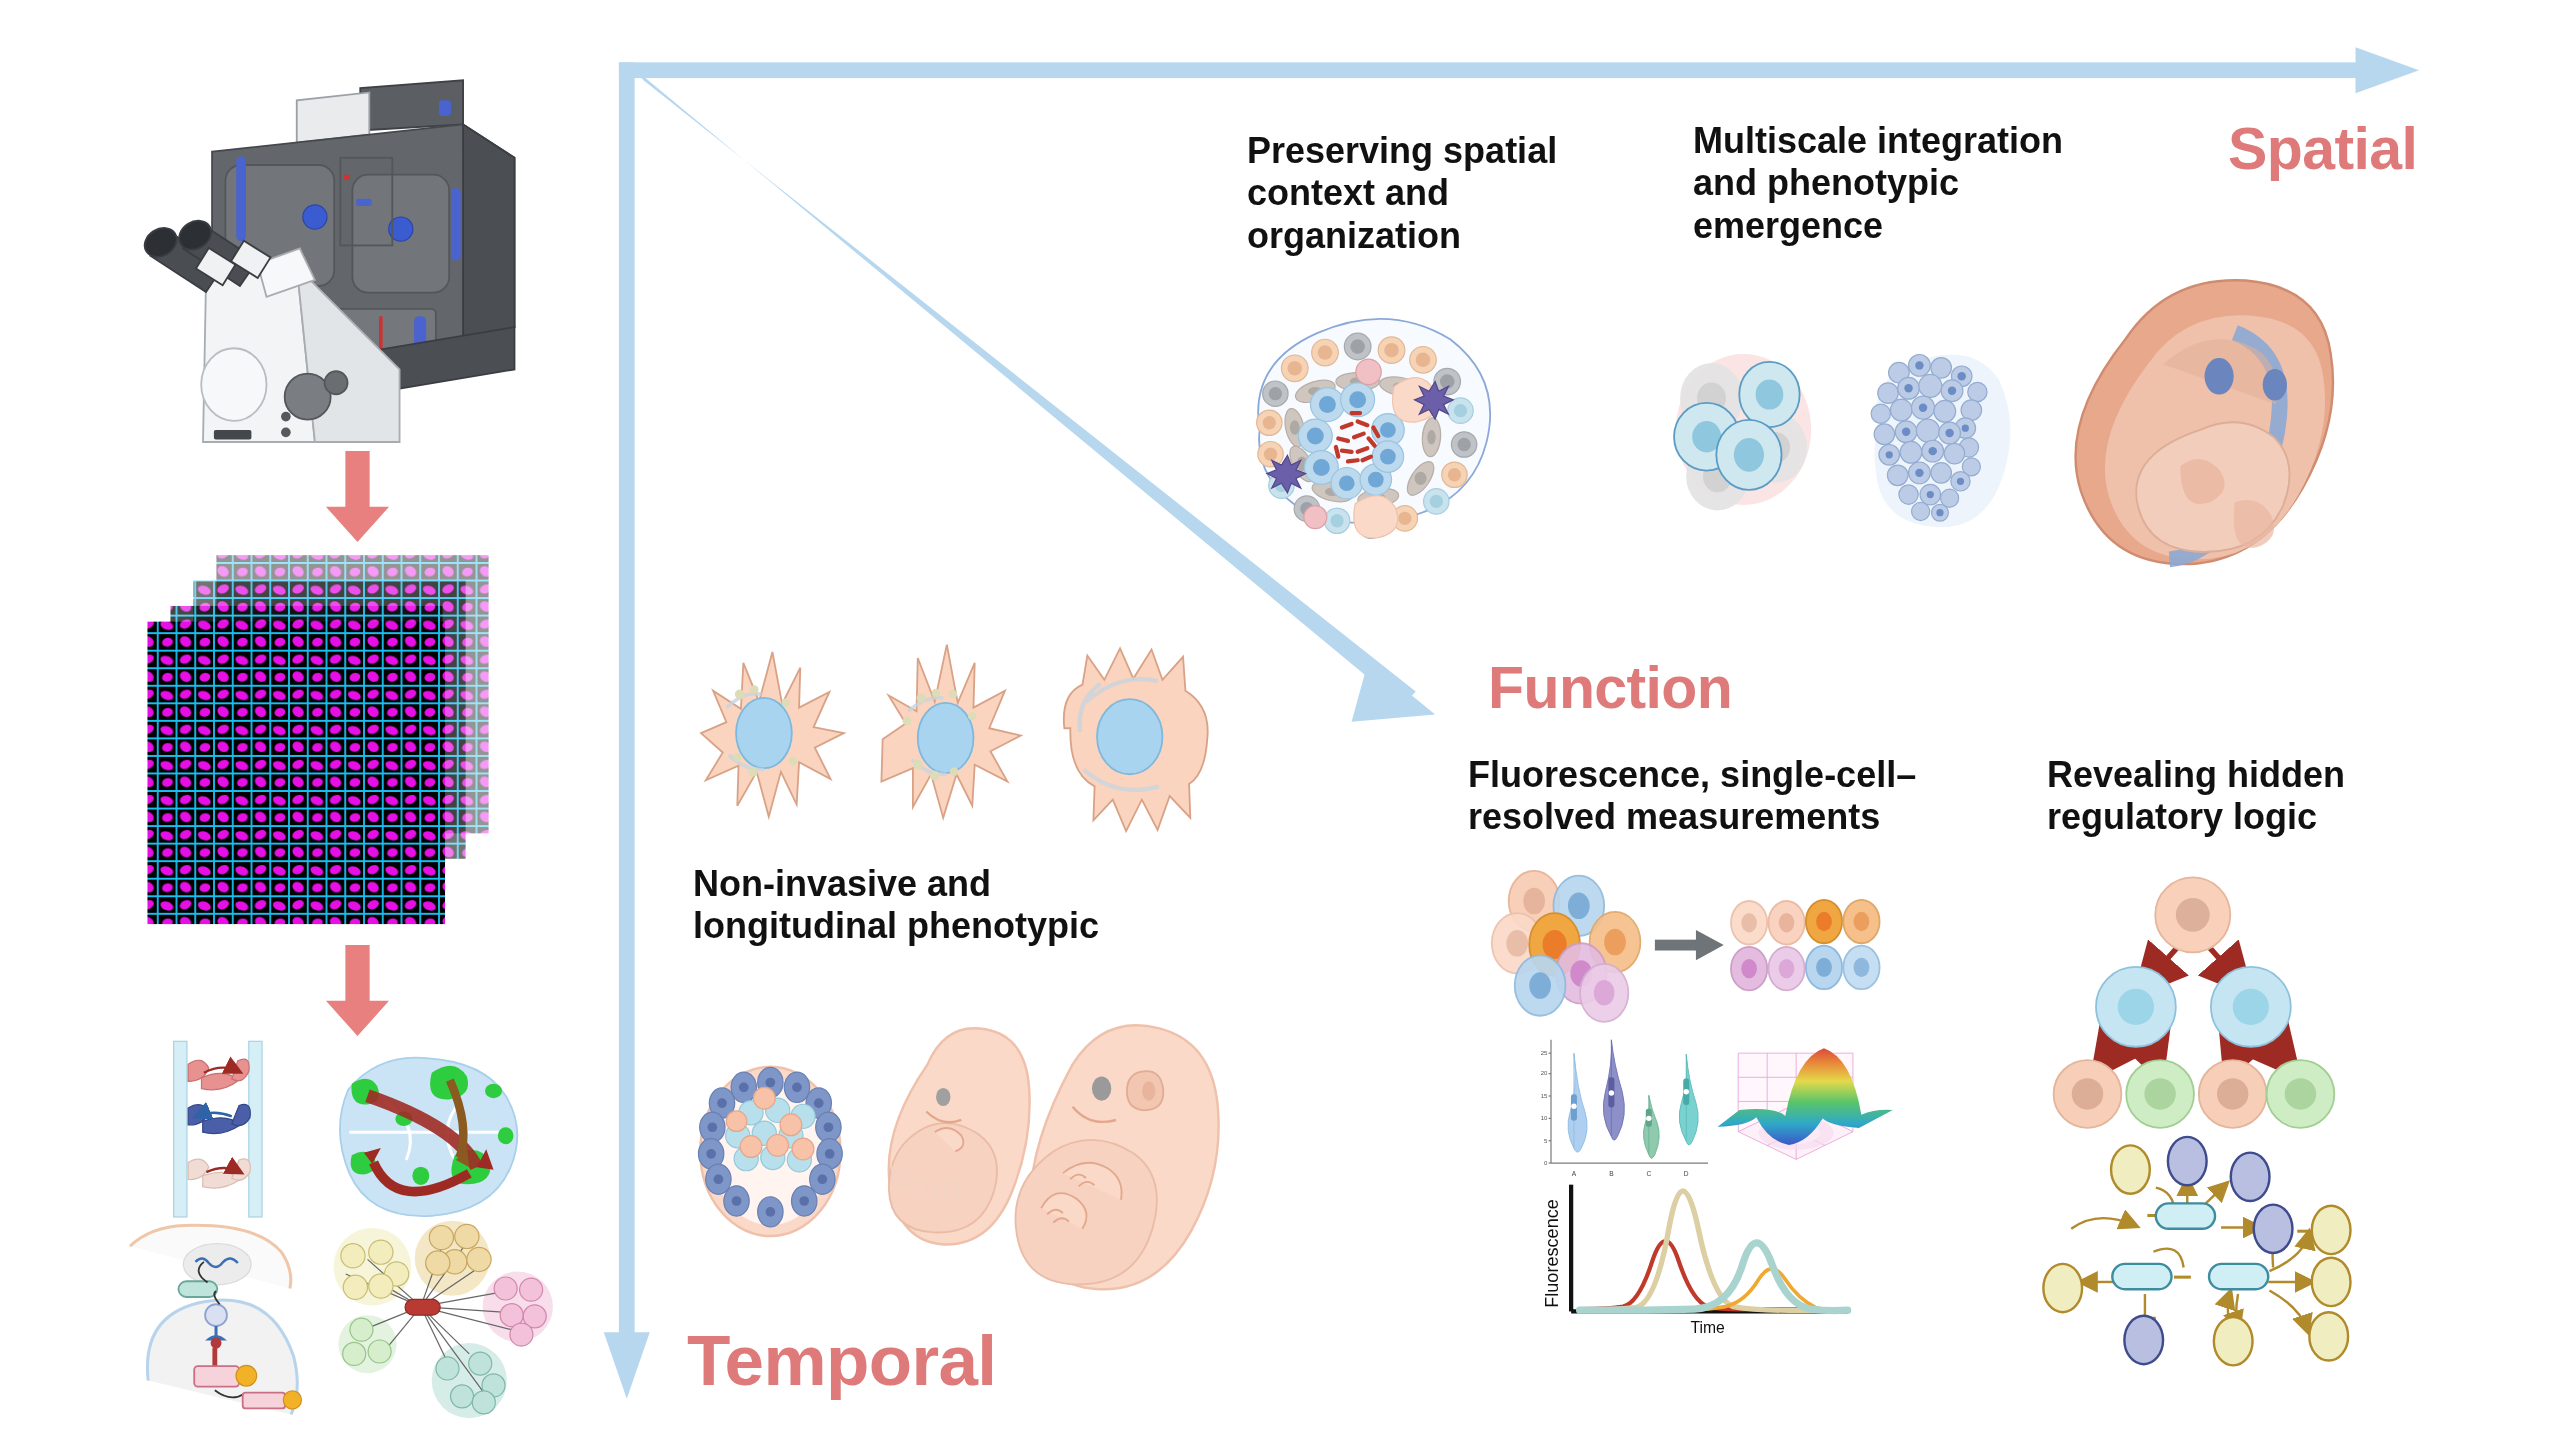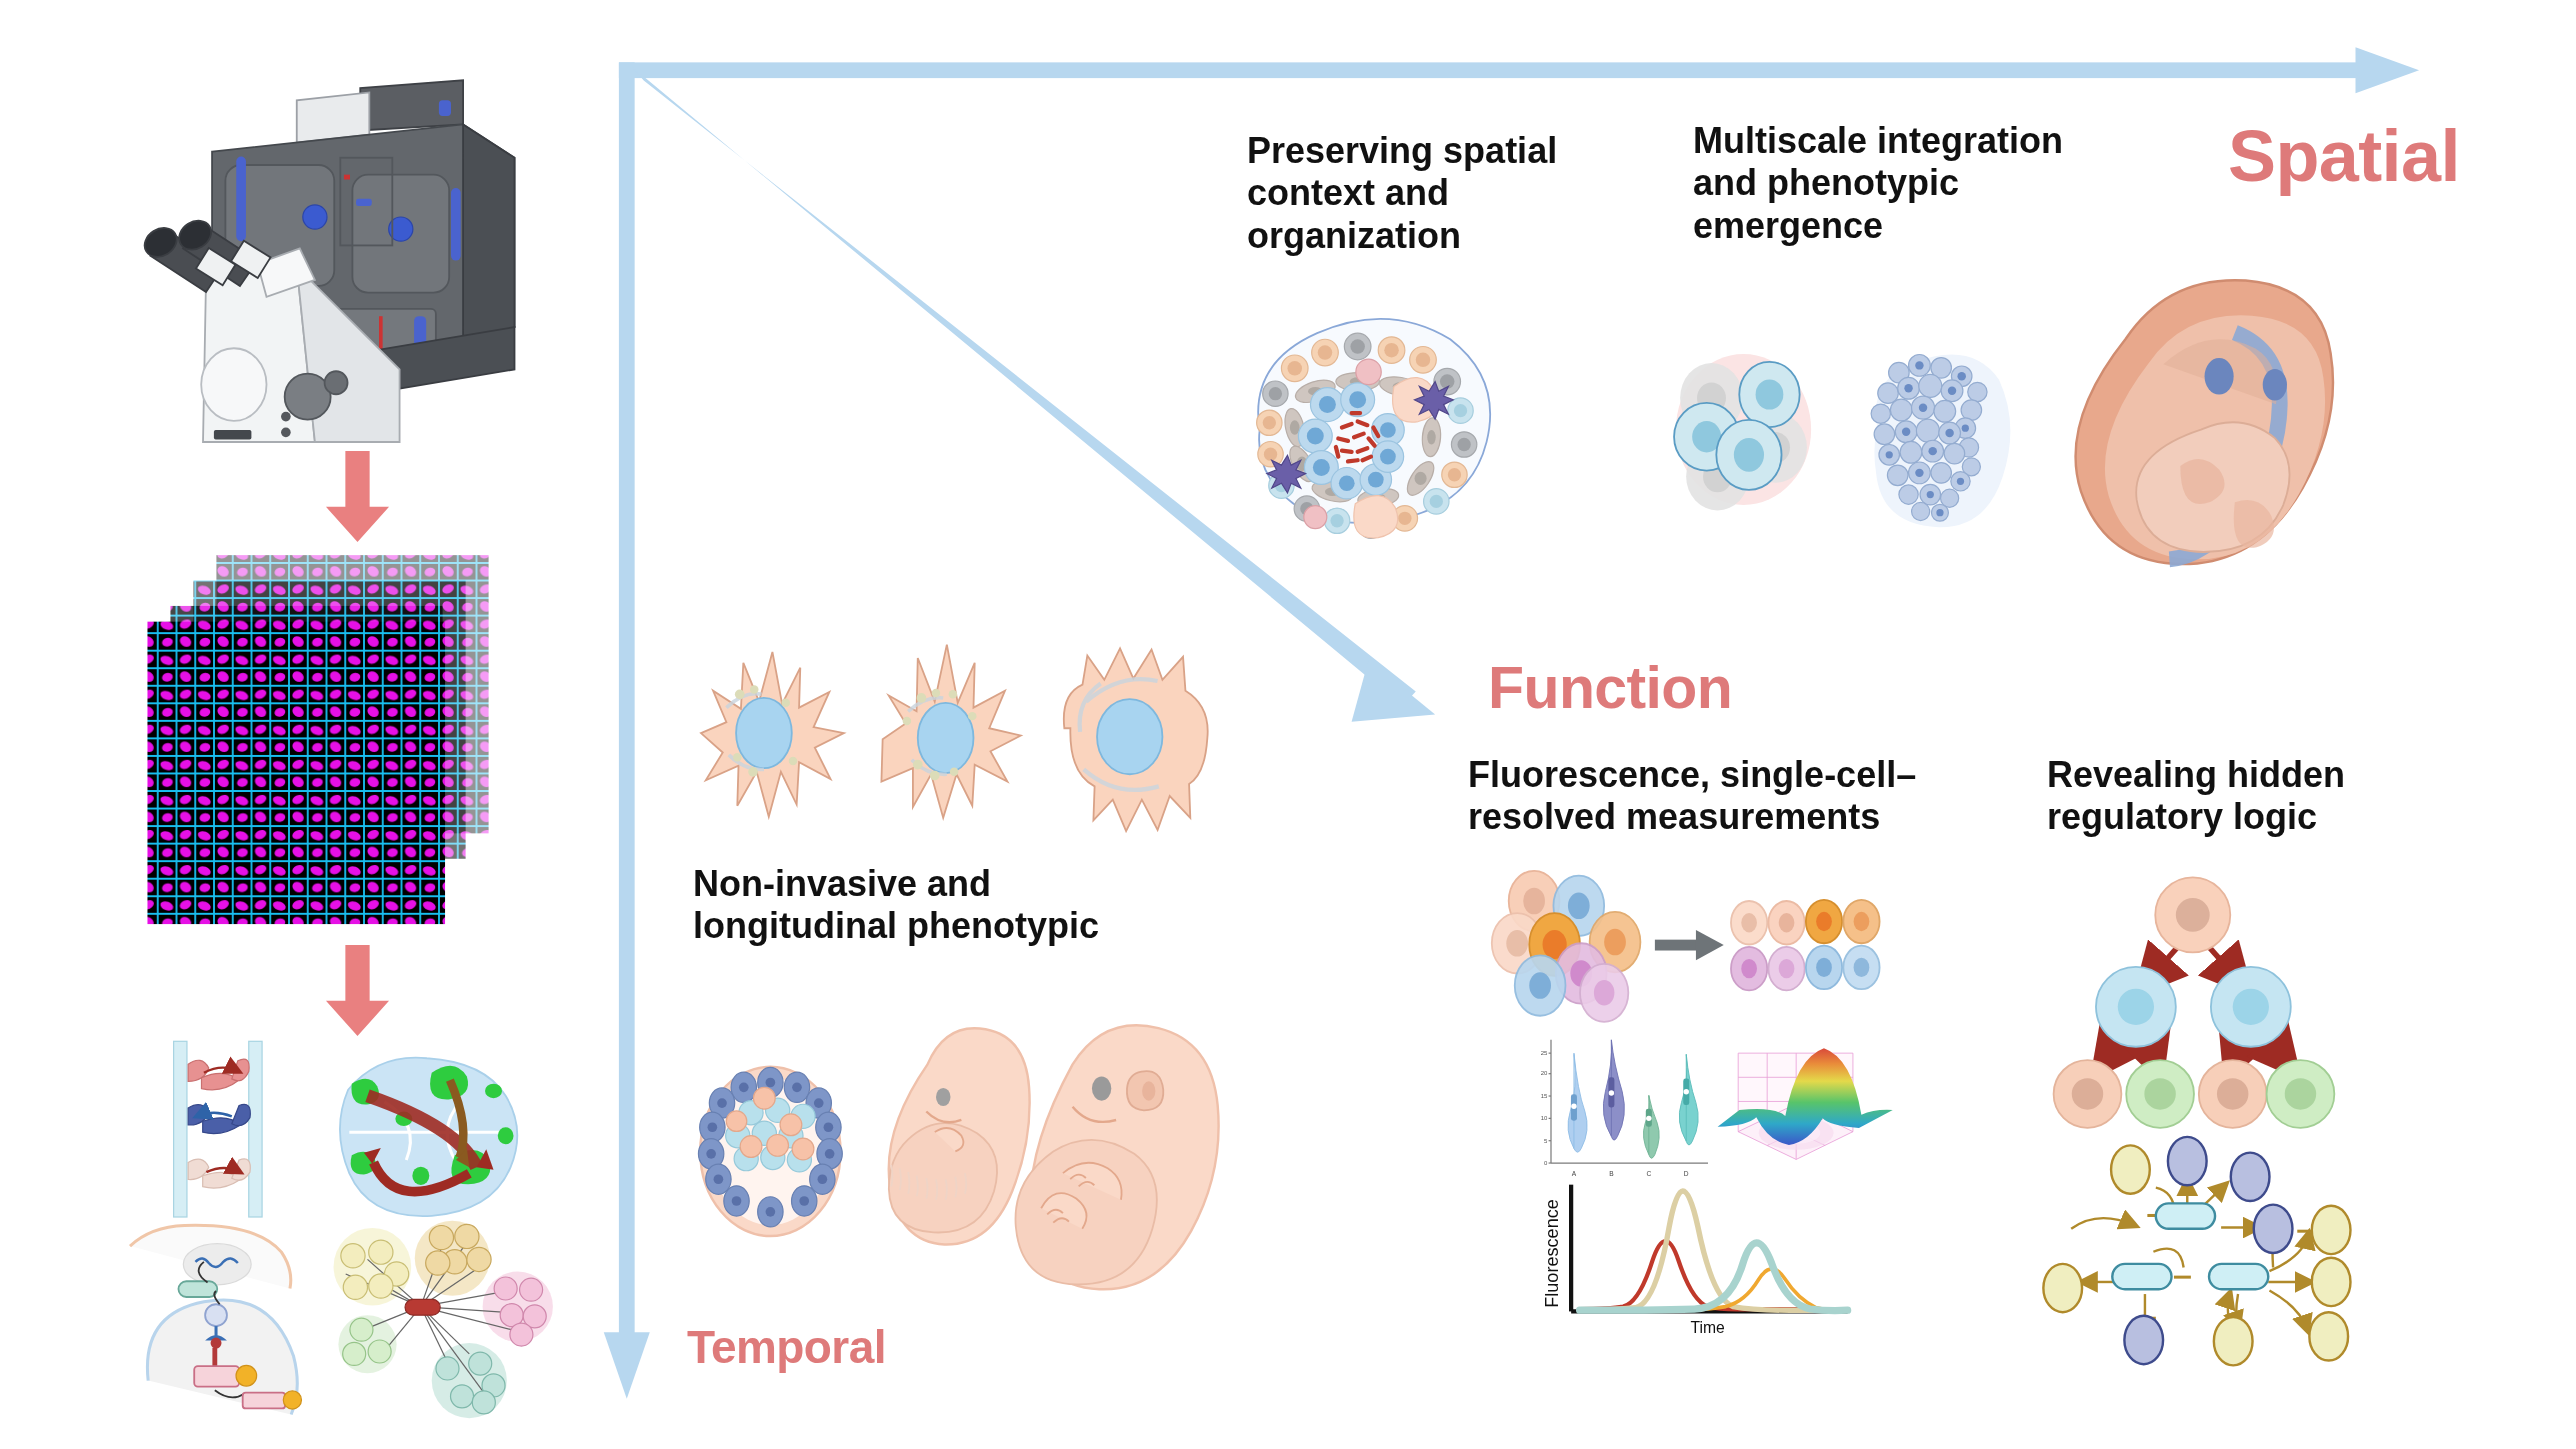--- a/index.html
+++ b/index.html
@@ -30,23 +30,23 @@
       <rect class="ax" x="1022" y="103" width="26" height="2134"></rect>
       <polygon class="ax" points="997,2200 1073,2200 1035,2310"></polygon>
     </g>
 
     <g>
       <polygon class="ax" points="1043,110 1063,133 2338,1142 2316,1166"></polygon>
       <polygon class="ax" points="2260,1090 2370,1180 2232,1192"></polygon>
     </g>
   </svg>
 
-  <div class="abs axlabel" style="left:2228px;top:115px;font-size:72px;">Spatial</div>
+  <div class="abs axlabel" style="left:2228px;top:115px;font-size:59px;">Spatial</div>
   <div class="abs axlabel" style="left:1488px;top:654px;font-size:59px;">Function</div>
-  <div class="abs axlabel" style="left:687px;top:1320px;font-size:46px;">Temporal</div>
+  <div class="abs axlabel" style="left:687px;top:1320px;font-size:71px;">Temporal</div>
 
   <svg class="abs" style="left:115px;top:67px;width:424px;height:375px;" viewBox="0 0 700 620">
     <g>
 
       <path d="M405 105 L405 35 L575 22 L575 95 Z" fill="#5B5E63" stroke="#3E4146" stroke-width="3"></path>
       <path d="M300 125 L300 55 L420 42 L420 112 Z" fill="#E9EBED" stroke="#9CA0A6" stroke-width="3"></path>
       <path d="M300 125 L420 112 L420 150 L300 160 Z" fill="#D3D7DB" stroke="#9CA0A6" stroke-width="2"></path>
 
       <path d="M160 140 L575 95 L660 150 L660 430 L575 470 L160 470 Z" fill="#63676C" stroke="#44484D" stroke-width="3"></path>
       <path d="M575 95 L660 150 L660 430 L575 470 Z" fill="#4B4F54" stroke="#3A3D42" stroke-width="3"></path>

